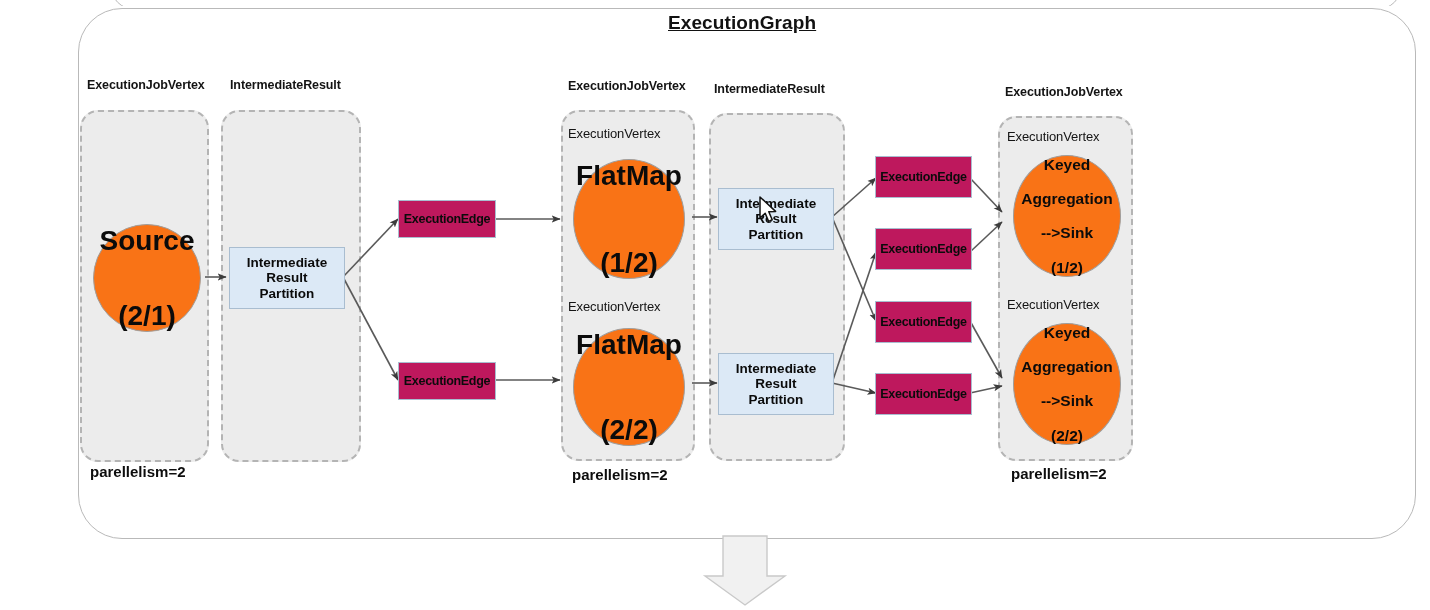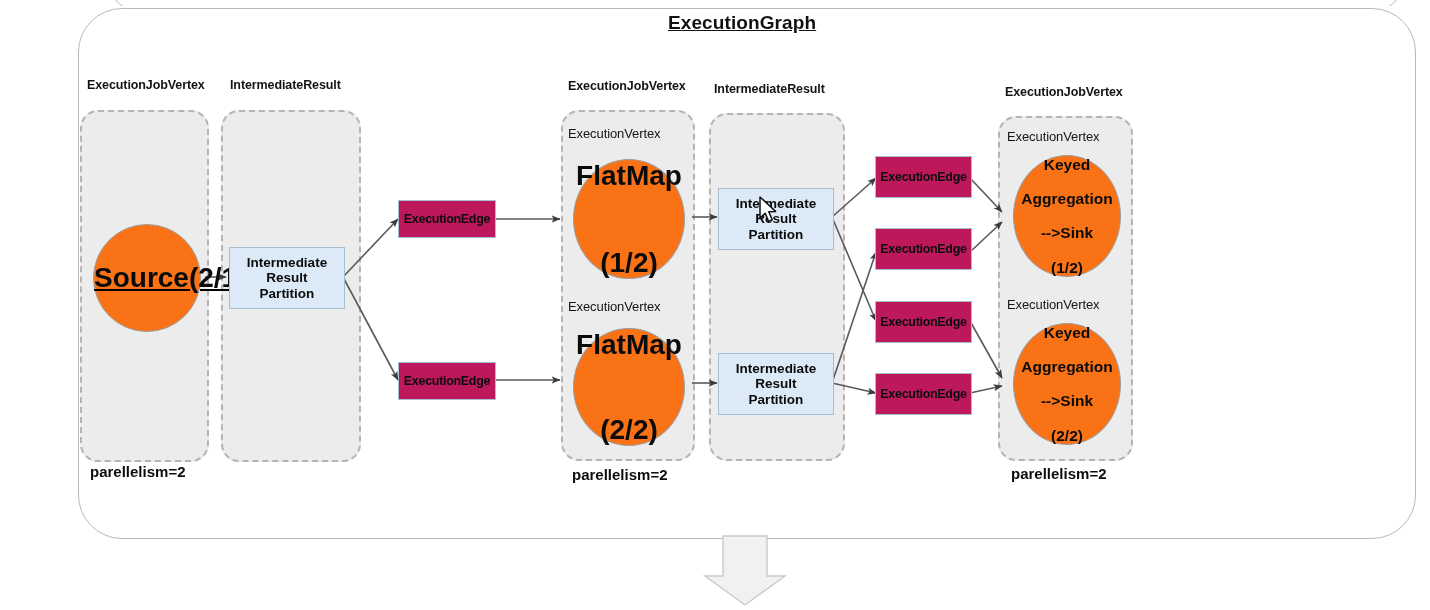--- a/index.html
+++ b/index.html
@@ -171,21 +171,21 @@
 
       <path d="M970,178 L1002,212"></path>
       <path d="M970,252 L1002,222"></path>
       <path d="M970,321 L1002,378"></path>
       <path d="M970,393 L1002,386"></path>
     </g>
 
     <path d="M723,536 L723,576 L705,576 L745,605 L785,576 L767,576 L767,536 Z" fill="#f1f1f1" stroke="#c9c9c9" stroke-width="1.4"></path>
   </svg>
 
-  <div class="abs vertex-circle ctr" style="left:93px; top:224px; width:106px; height:106px; flex-direction:row;text-decoration:underline;">
+  <div class="abs vertex-circle ctr" style="left:93px; top:224px; width:106px; height:106px; flex-direction:column;">
     <span>Source</span>
     <span>(2/1)</span>
   </div>
 
   <div class="abs vertex-circle ctr" style="left:573px; top:159px; width:110px; height:118px; flex-direction:column;">
     <span>FlatMap</span>
     <span>(1/2)</span>
   </div>
 
   <div class="abs vertex-circle ctr" style="left:573px; top:328px; width:110px; height:116px; flex-direction:column;">

